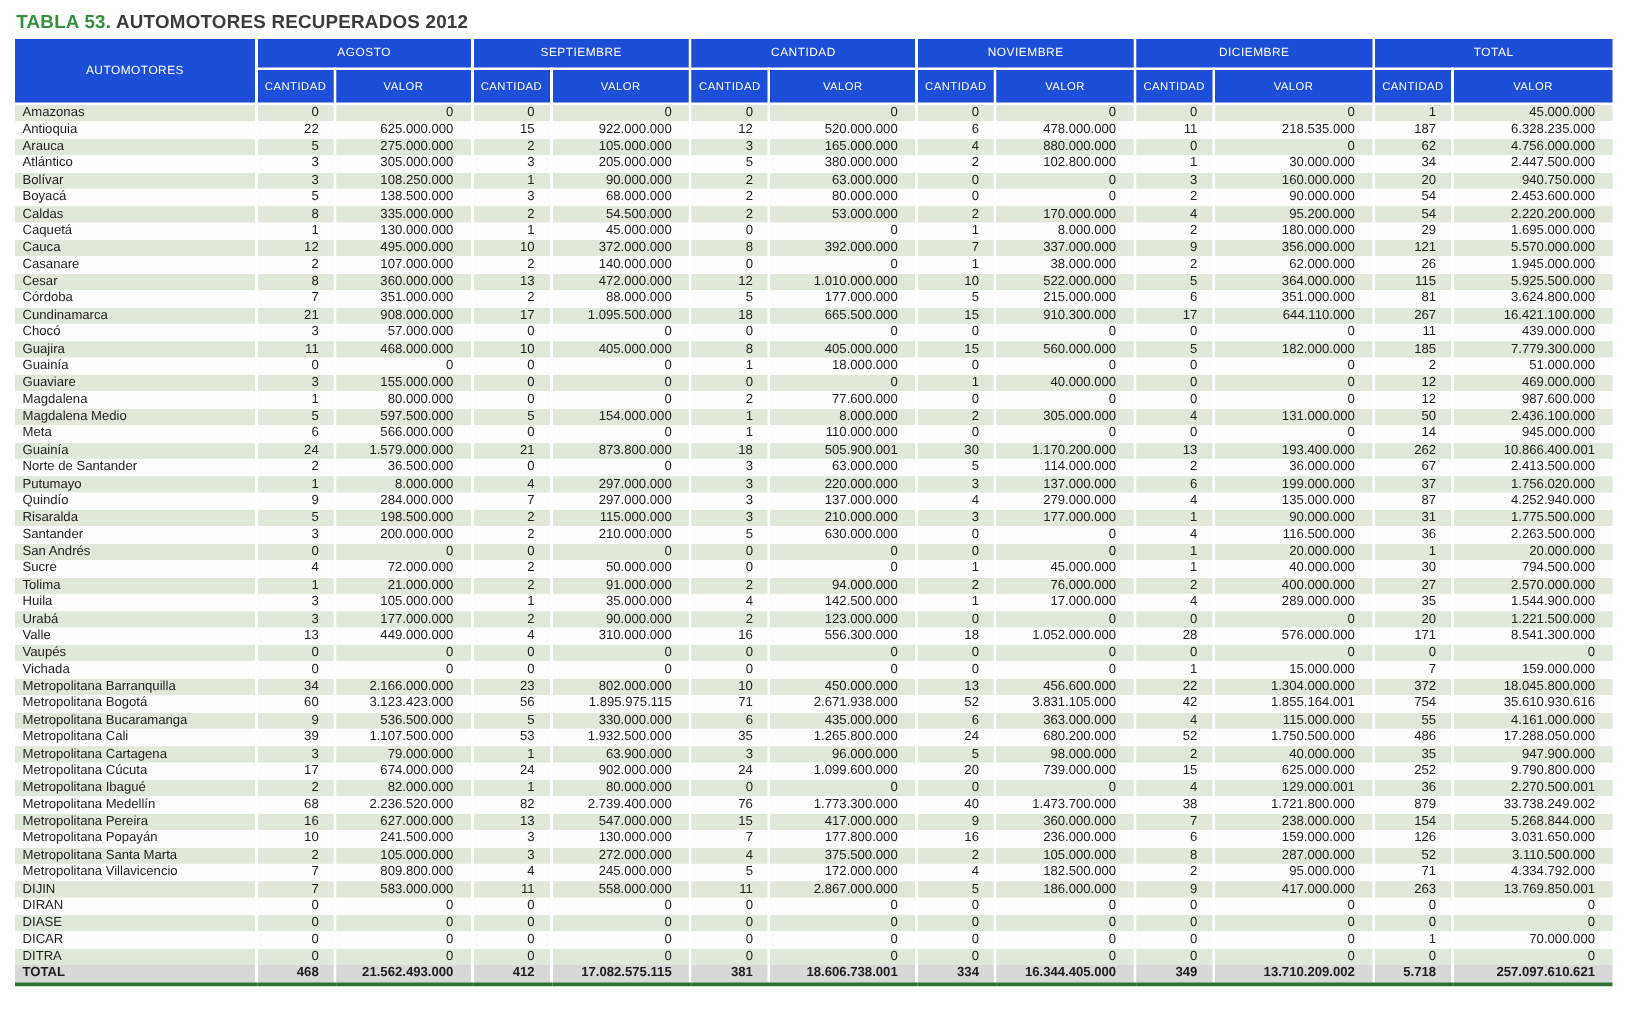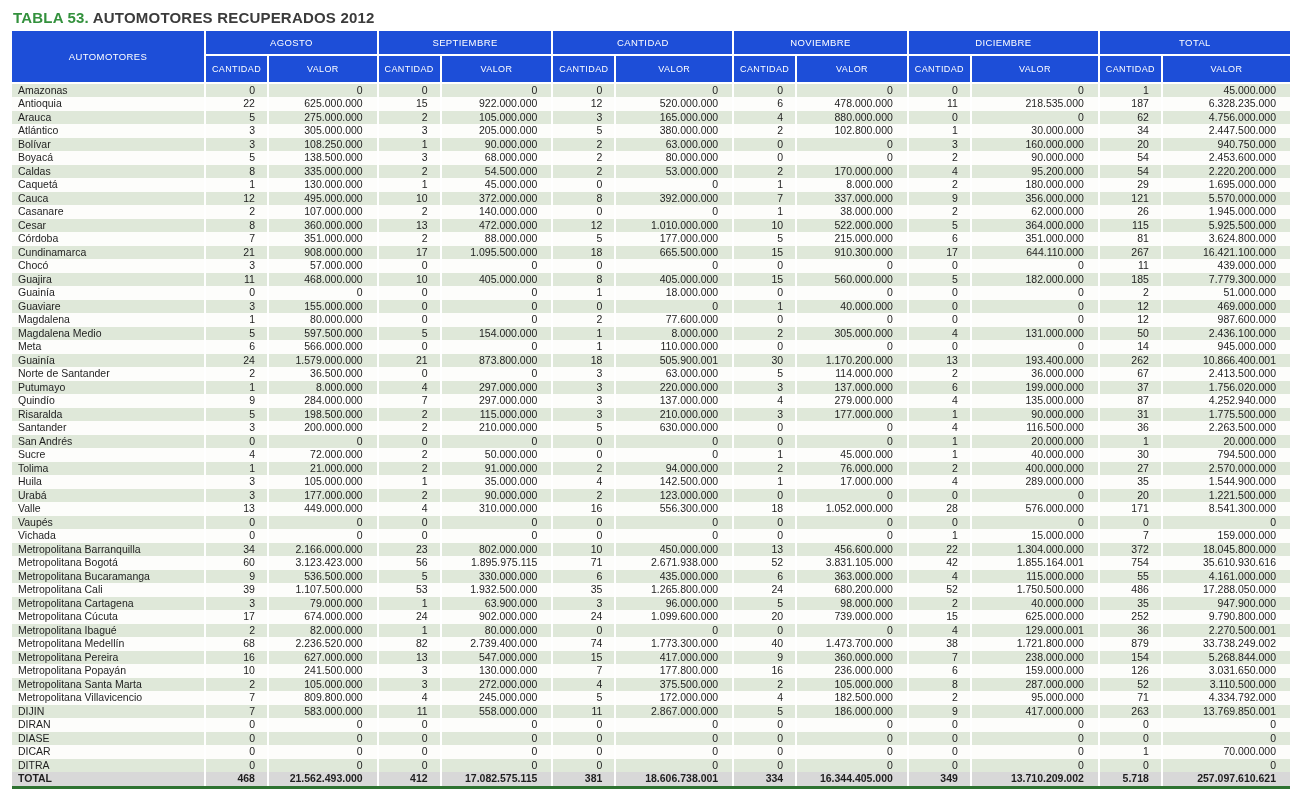--- a/index.html
+++ b/index.html
@@ -737,21 +737,21 @@
         <td class="valor">129.000.001</td>
         <td class="cant">36</td>
         <td class="valor">2.270.500.001</td>
       </tr>
       <tr>
         <th class="row-label">Metropolitana Medellín</th>
         <td class="cant">68</td>
         <td class="valor">2.236.520.000</td>
         <td class="cant">82</td>
         <td class="valor">2.739.400.000</td>
-        <td class="cant">74</td>
+        <td class="cant">76</td>
         <td class="valor">1.773.300.000</td>
         <td class="cant">40</td>
         <td class="valor">1.473.700.000</td>
         <td class="cant">38</td>
         <td class="valor">1.721.800.000</td>
         <td class="cant">879</td>
         <td class="valor">33.738.249.002</td>
       </tr>
       <tr>
         <th class="row-label">Metropolitana Pereira</th>

